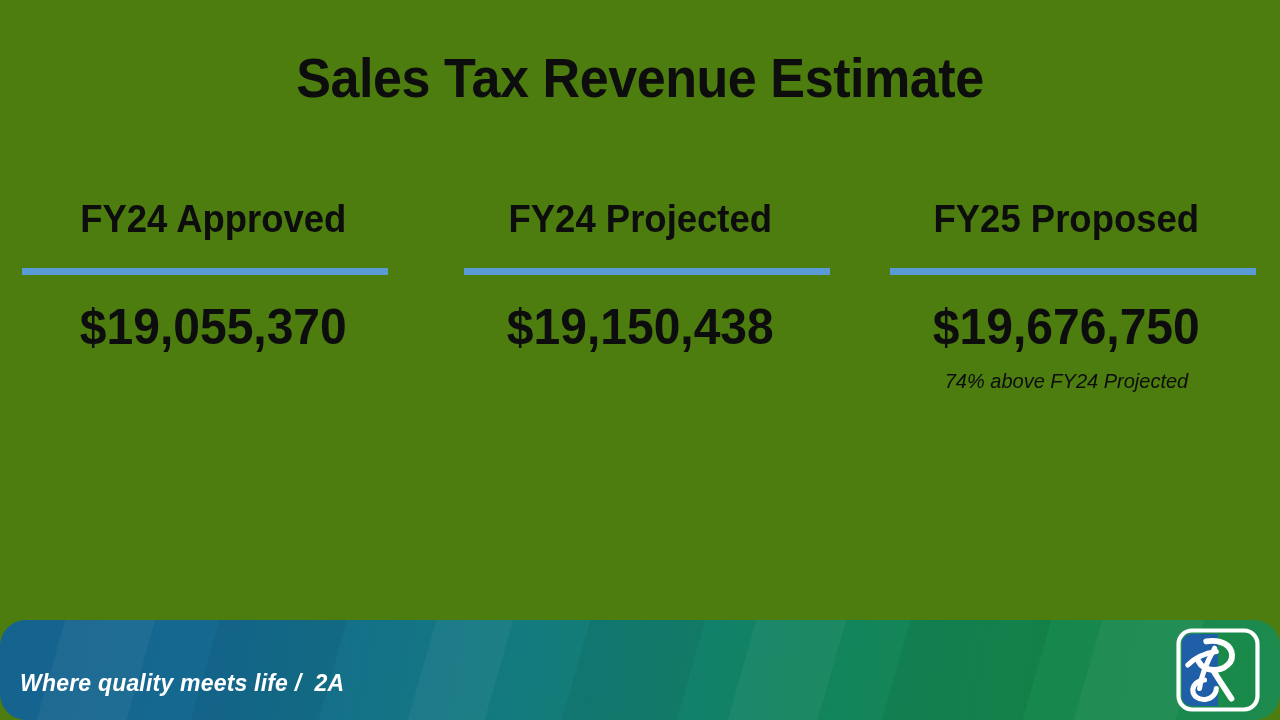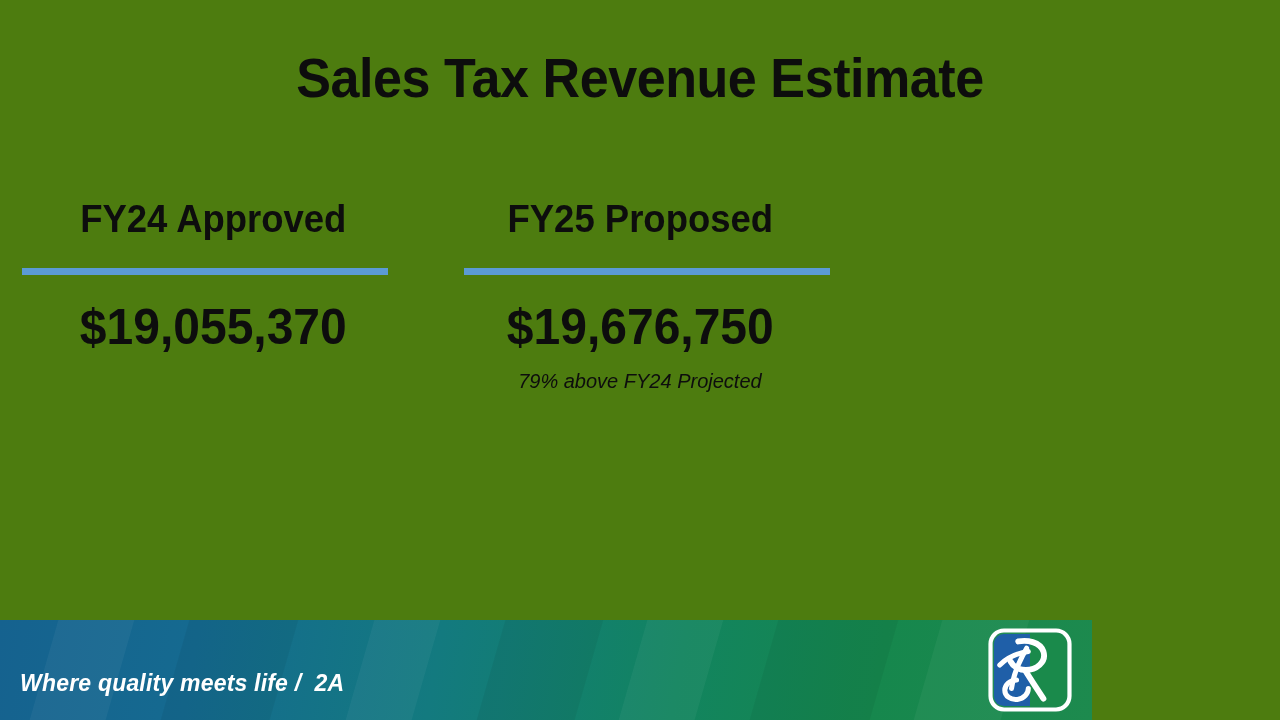--- a/index.html
+++ b/index.html
@@ -90,24 +90,25 @@
     margin-top: 14px;
     line-height: 1.2;
     white-space: nowrap;
   }
 
   
   .footer {
     position: absolute;
     left: 0;
     bottom: 0;
-    width: 1092px;
+    width: 1280px;
     height: 100px;
     background: linear-gradient(100deg, #15628f 0%, #156a90 18%, #137a7f 40%, #12845f 62%, #16874d 80%, #1d8a4e 100%);
     overflow: hidden;
+    border-radius: 26px;
   }
   .footer-facets {
     position: absolute;
     inset: 0;
     pointer-events: none;
   }
   .facet {
     position: absolute;
     top: -30%;
     height: 160%;
@@ -152,26 +153,31 @@
   <div class="slide-title">Sales Tax Revenue Estimate</div>
 
   <div class="columns">
 
     <div class="col col-1">
       <div class="col-head">FY24 Approved</div>
       <div class="rule"></div>
       <div class="col-value">$19,055,370</div>
     </div>
 
+    <div class="col col-2">
+      <div class="col-head">FY24 Projected</div>
+      <div class="rule"></div>
+      <div class="col-value">$19,150,438</div>
+    </div>
 
     <div class="col col-3">
       <div class="col-head">FY25 Proposed</div>
       <div class="rule"></div>
       <div class="col-value">$19,676,750</div>
-      <div class="col-note">79% above FY24 Projected</div>
+      <div class="col-note">74% above FY24 Projected</div>
     </div>
 
   </div>
 
   <div class="footer">
     <div class="footer-facets">
       <div class="facet f1"></div>
       <div class="facet dark f2"></div>
       <div class="facet f3"></div>
       <div class="facet dark f4"></div>

